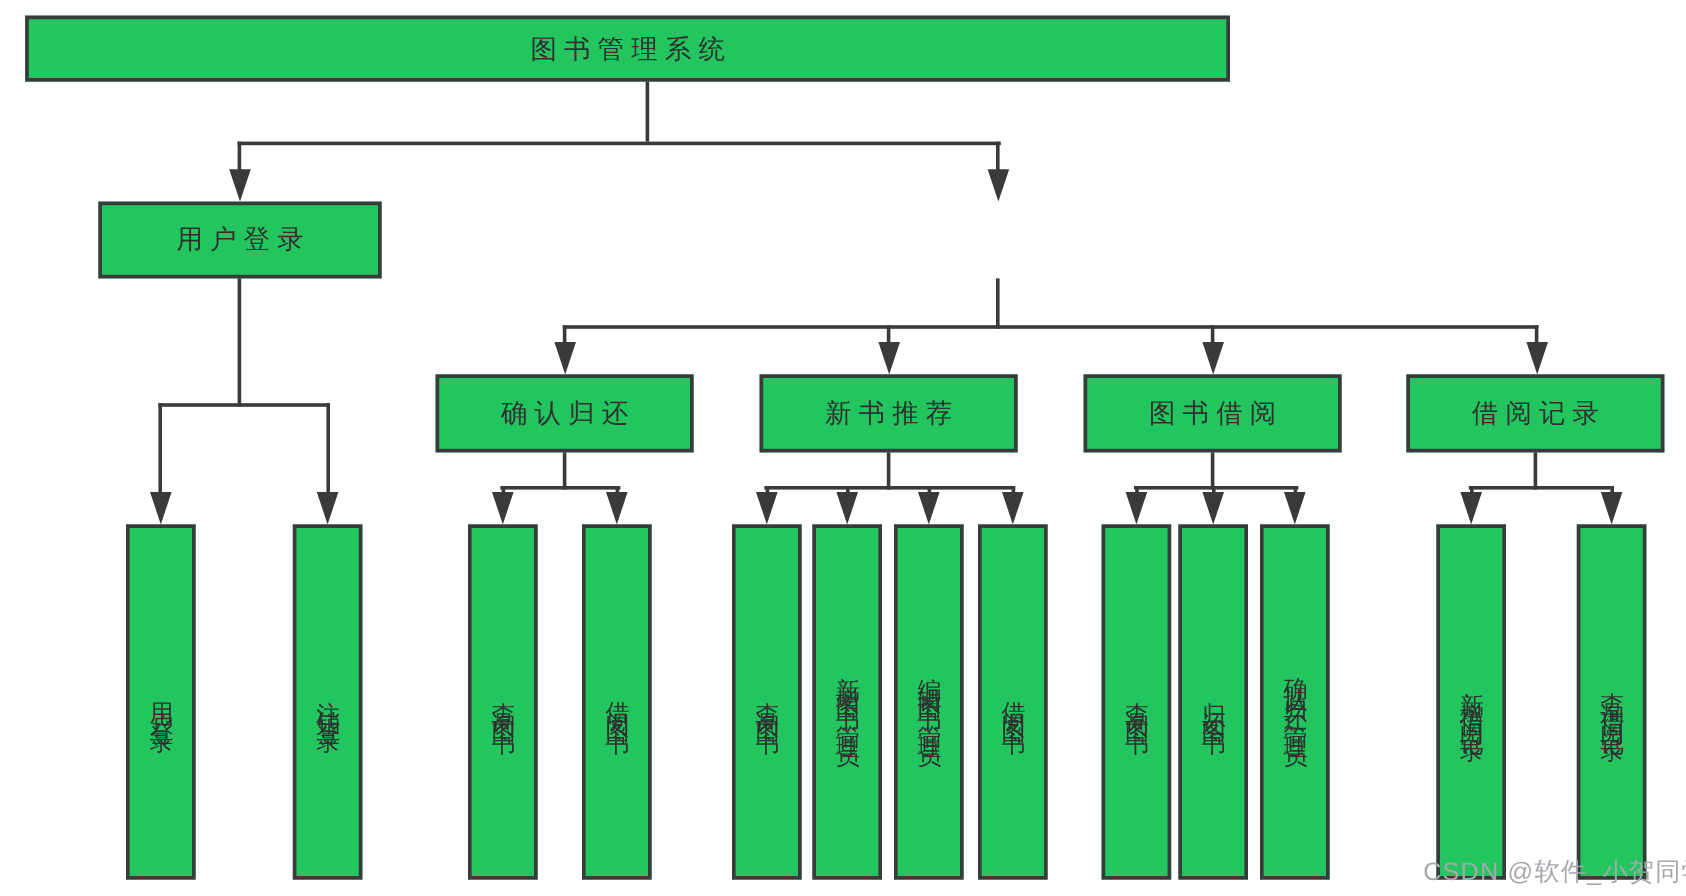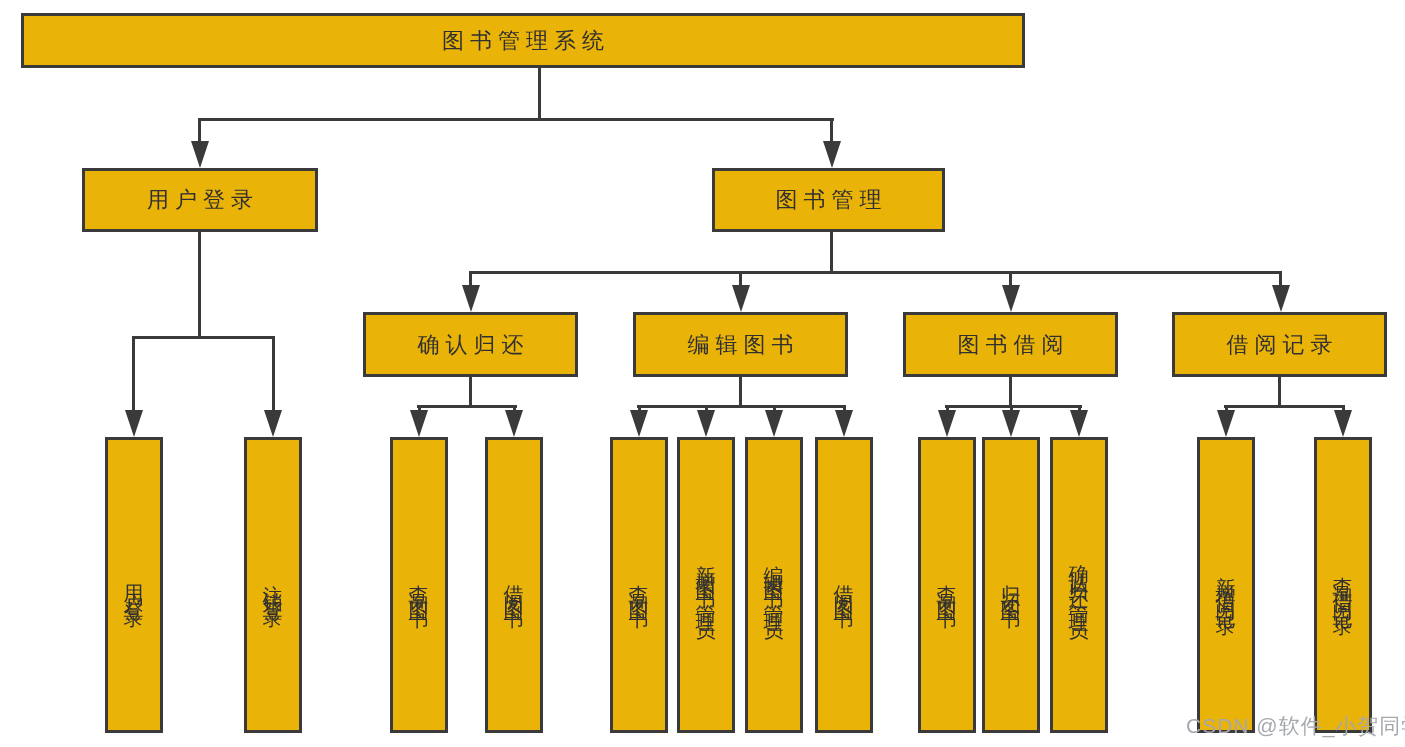--- a/index.html
+++ b/index.html
@@ -1,21 +1,21 @@
 <!DOCTYPE html>
 <html><head>
 <meta charset="utf-8">
 <style>
   html,body{margin:0;padding:0;background:#ffffff;}
   .stage{
     position:relative;width:1405px;height:747px;background:#ffffff;overflow:hidden;
     font-family:"Liberation Sans","DejaVu Sans",sans-serif;color:#303030;
   }
   .box{
-    position:absolute;box-sizing:border-box;border:3px solid #3a3a3a;background:#eab308;
+    position:absolute;box-sizing:border-box;border:3px solid #3a3a3a;background:#22c55e;
     display:flex;align-items:center;justify-content:center;
   }
   .hlabel{font-size:22px;letter-spacing:6px;white-space:nowrap;color:#303030;text-indent:6px;}
   .leaf .vlabel{
     writing-mode:vertical-rl;text-orientation:mixed;
     font-size:20px;letter-spacing:8px;line-height:1;color:#303030;white-space:nowrap;
   }
   .vln{position:absolute;width:3px;background:#3a3a3a;}
   .hln{position:absolute;height:3px;background:#3a3a3a;}
   .arrow{
@@ -40,23 +40,20 @@
   <div class="vln" style="left:538px;top:68px;height:50px"></div>
   <div class="hln" style="left:198px;top:118px;width:636px"></div>
   <div class="vln" style="left:198px;top:118px;height:28px"></div>
   <div class="arrow" style="left:191px;top:141px"></div>
   <div class="vln" style="left:830px;top:118px;height:28px"></div>
   <div class="arrow" style="left:823px;top:141px"></div>
 
   <div class="box" style="left:82px;top:168px;width:236px;height:64px">
     <span class="hlabel">用户登录</span>
   </div>
-  <div class="box" style="left:712px;top:168px;width:233px;height:64px">
-    <span class="hlabel">图书管理</span>
-  </div>
 
   <div class="vln" style="left:198px;top:232px;height:107px"></div>
   <div class="hln" style="left:132px;top:336px;width:143px"></div>
   <div class="vln" style="left:132px;top:336px;height:76px"></div>
   <div class="arrow" style="left:125px;top:410px"></div>
   <div class="vln" style="left:272px;top:336px;height:76px"></div>
   <div class="arrow" style="left:264px;top:410px"></div>
 
   <div class="vln" style="left:830px;top:232px;height:42px"></div>
   <div class="hln" style="left:469px;top:271px;width:813px"></div>
@@ -66,21 +63,21 @@
   <div class="arrow" style="left:732px;top:285px"></div>
   <div class="vln" style="left:1009px;top:271px;height:18px"></div>
   <div class="arrow" style="left:1002px;top:285px"></div>
   <div class="vln" style="left:1279px;top:271px;height:18px"></div>
   <div class="arrow" style="left:1272px;top:285px"></div>
 
   <div class="box" style="left:363px;top:312px;width:215px;height:65px">
     <span class="hlabel">确认归还</span>
   </div>
   <div class="box" style="left:633px;top:312px;width:215px;height:65px">
-    <span class="hlabel">编辑图书</span>
+    <span class="hlabel">新书推荐</span>
   </div>
   <div class="box" style="left:903px;top:312px;width:215px;height:65px">
     <span class="hlabel">图书借阅</span>
   </div>
   <div class="box" style="left:1172px;top:312px;width:215px;height:65px">
     <span class="hlabel">借阅记录</span>
   </div>
 
   <div class="vln" style="left:469px;top:377px;height:31px"></div>
   <div class="hln" style="left:417px;top:405px;width:100px"></div>

